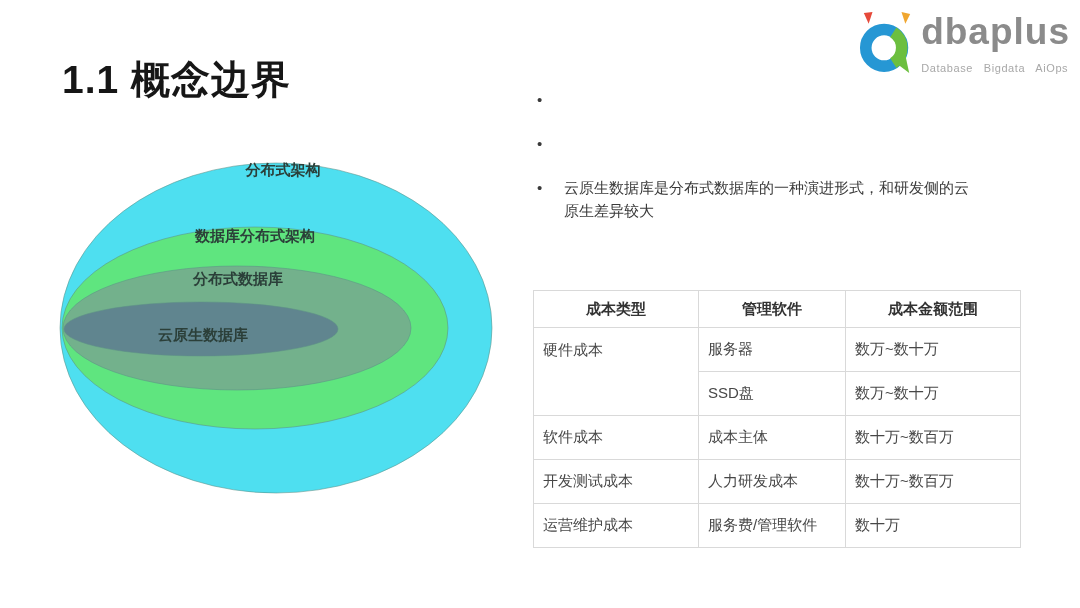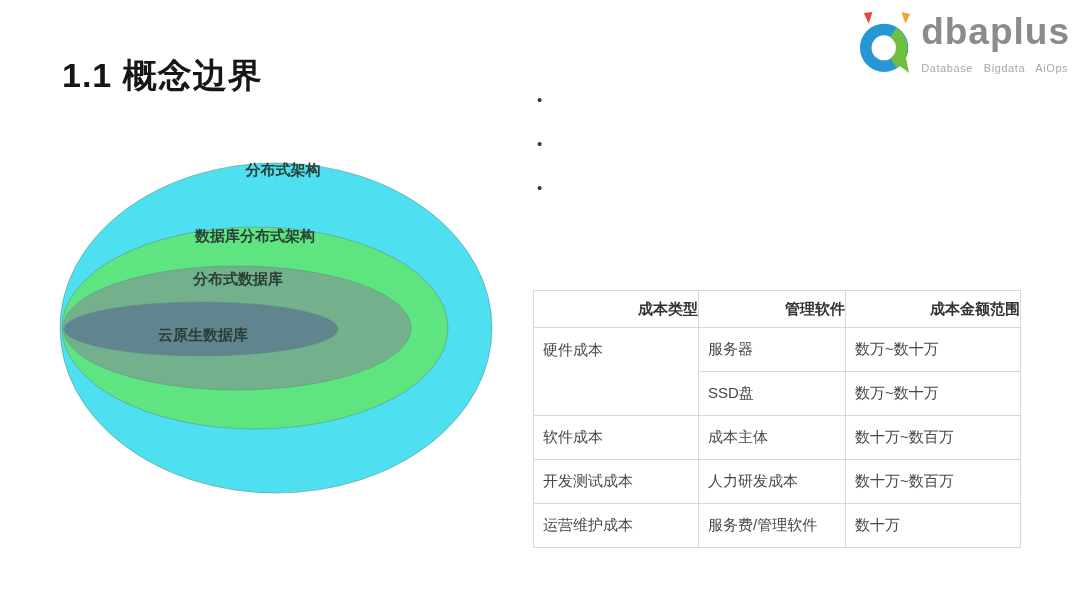--- a/index.html
+++ b/index.html
@@ -9,21 +9,21 @@
     background: #ffffff;
     font-family: "Liberation Sans", sans-serif;
     position: relative;
     overflow: hidden;
   }
   .slide { position: absolute; inset: 0; background: #fff; }
 
   
   .page-title {
     position: absolute; left: 62px; top: 53px; margin: 0;
-    font-size: 34px; font-weight: 800; color: #161616; letter-spacing: 1px;
+    font-size: 39px; font-weight: 800; color: #161616; letter-spacing: 1px;
   }
 
   
   .logo { position: absolute; top: 4px; right: 10px; display: flex; align-items: flex-end; }
   .logo-icon { width: 56px; height: 64px; flex: none; }
   .logo-textblock { margin-left: 6px; }
   .logo-brand {
     font-size: 37px; font-weight: bold; color: #8b8b8b;
     line-height: 1; letter-spacing: 1px; margin-top: 9px;
   }
@@ -54,21 +54,21 @@
   .bullet-text span { display: block; white-space: nowrap; }
 
   
   .cost-table {
     position: absolute; left: 533px; top: 290px; width: 487px;
     border-collapse: collapse; table-layout: fixed;
     font-size: 15px; color: #474747;
   }
   .cost-table th, .cost-table td { border: 1px solid #d9d9d9; }
   .cost-table th {
-    height: 37px; text-align: right; font-weight: bold; color: #333;
+    height: 37px; text-align: center; font-weight: bold; color: #333;
     padding: 0;
   }
   .cost-table tbody tr { height: 44px; }
   .cost-table td { text-align: left; vertical-align: middle; padding: 0 4px 0 9px; }
   .cost-table td.cell-merged { vertical-align: top; padding-top: 13px; }
 </style>
 </head>
 <body>
 
 <div class="slide">
@@ -103,20 +103,24 @@
 
   <ul class="bullets">
     <li>
       <span class="bullet-marker">•</span>
     </li>
     <li>
       <span class="bullet-marker">•</span>
     </li>
     <li>
       <span class="bullet-marker">•</span>
+      <span class="bullet-text">
+        <span>云原生数据库是分布式数据库的一种演进形式，和研发侧的云</span>
+        <span>原生差异较大</span>
+      </span>
     </li>
   </ul>
 
   <table class="cost-table">
     <colgroup>
       <col style="width:165px">
       <col style="width:147px">
       <col style="width:175px">
     </colgroup>
     <thead>

